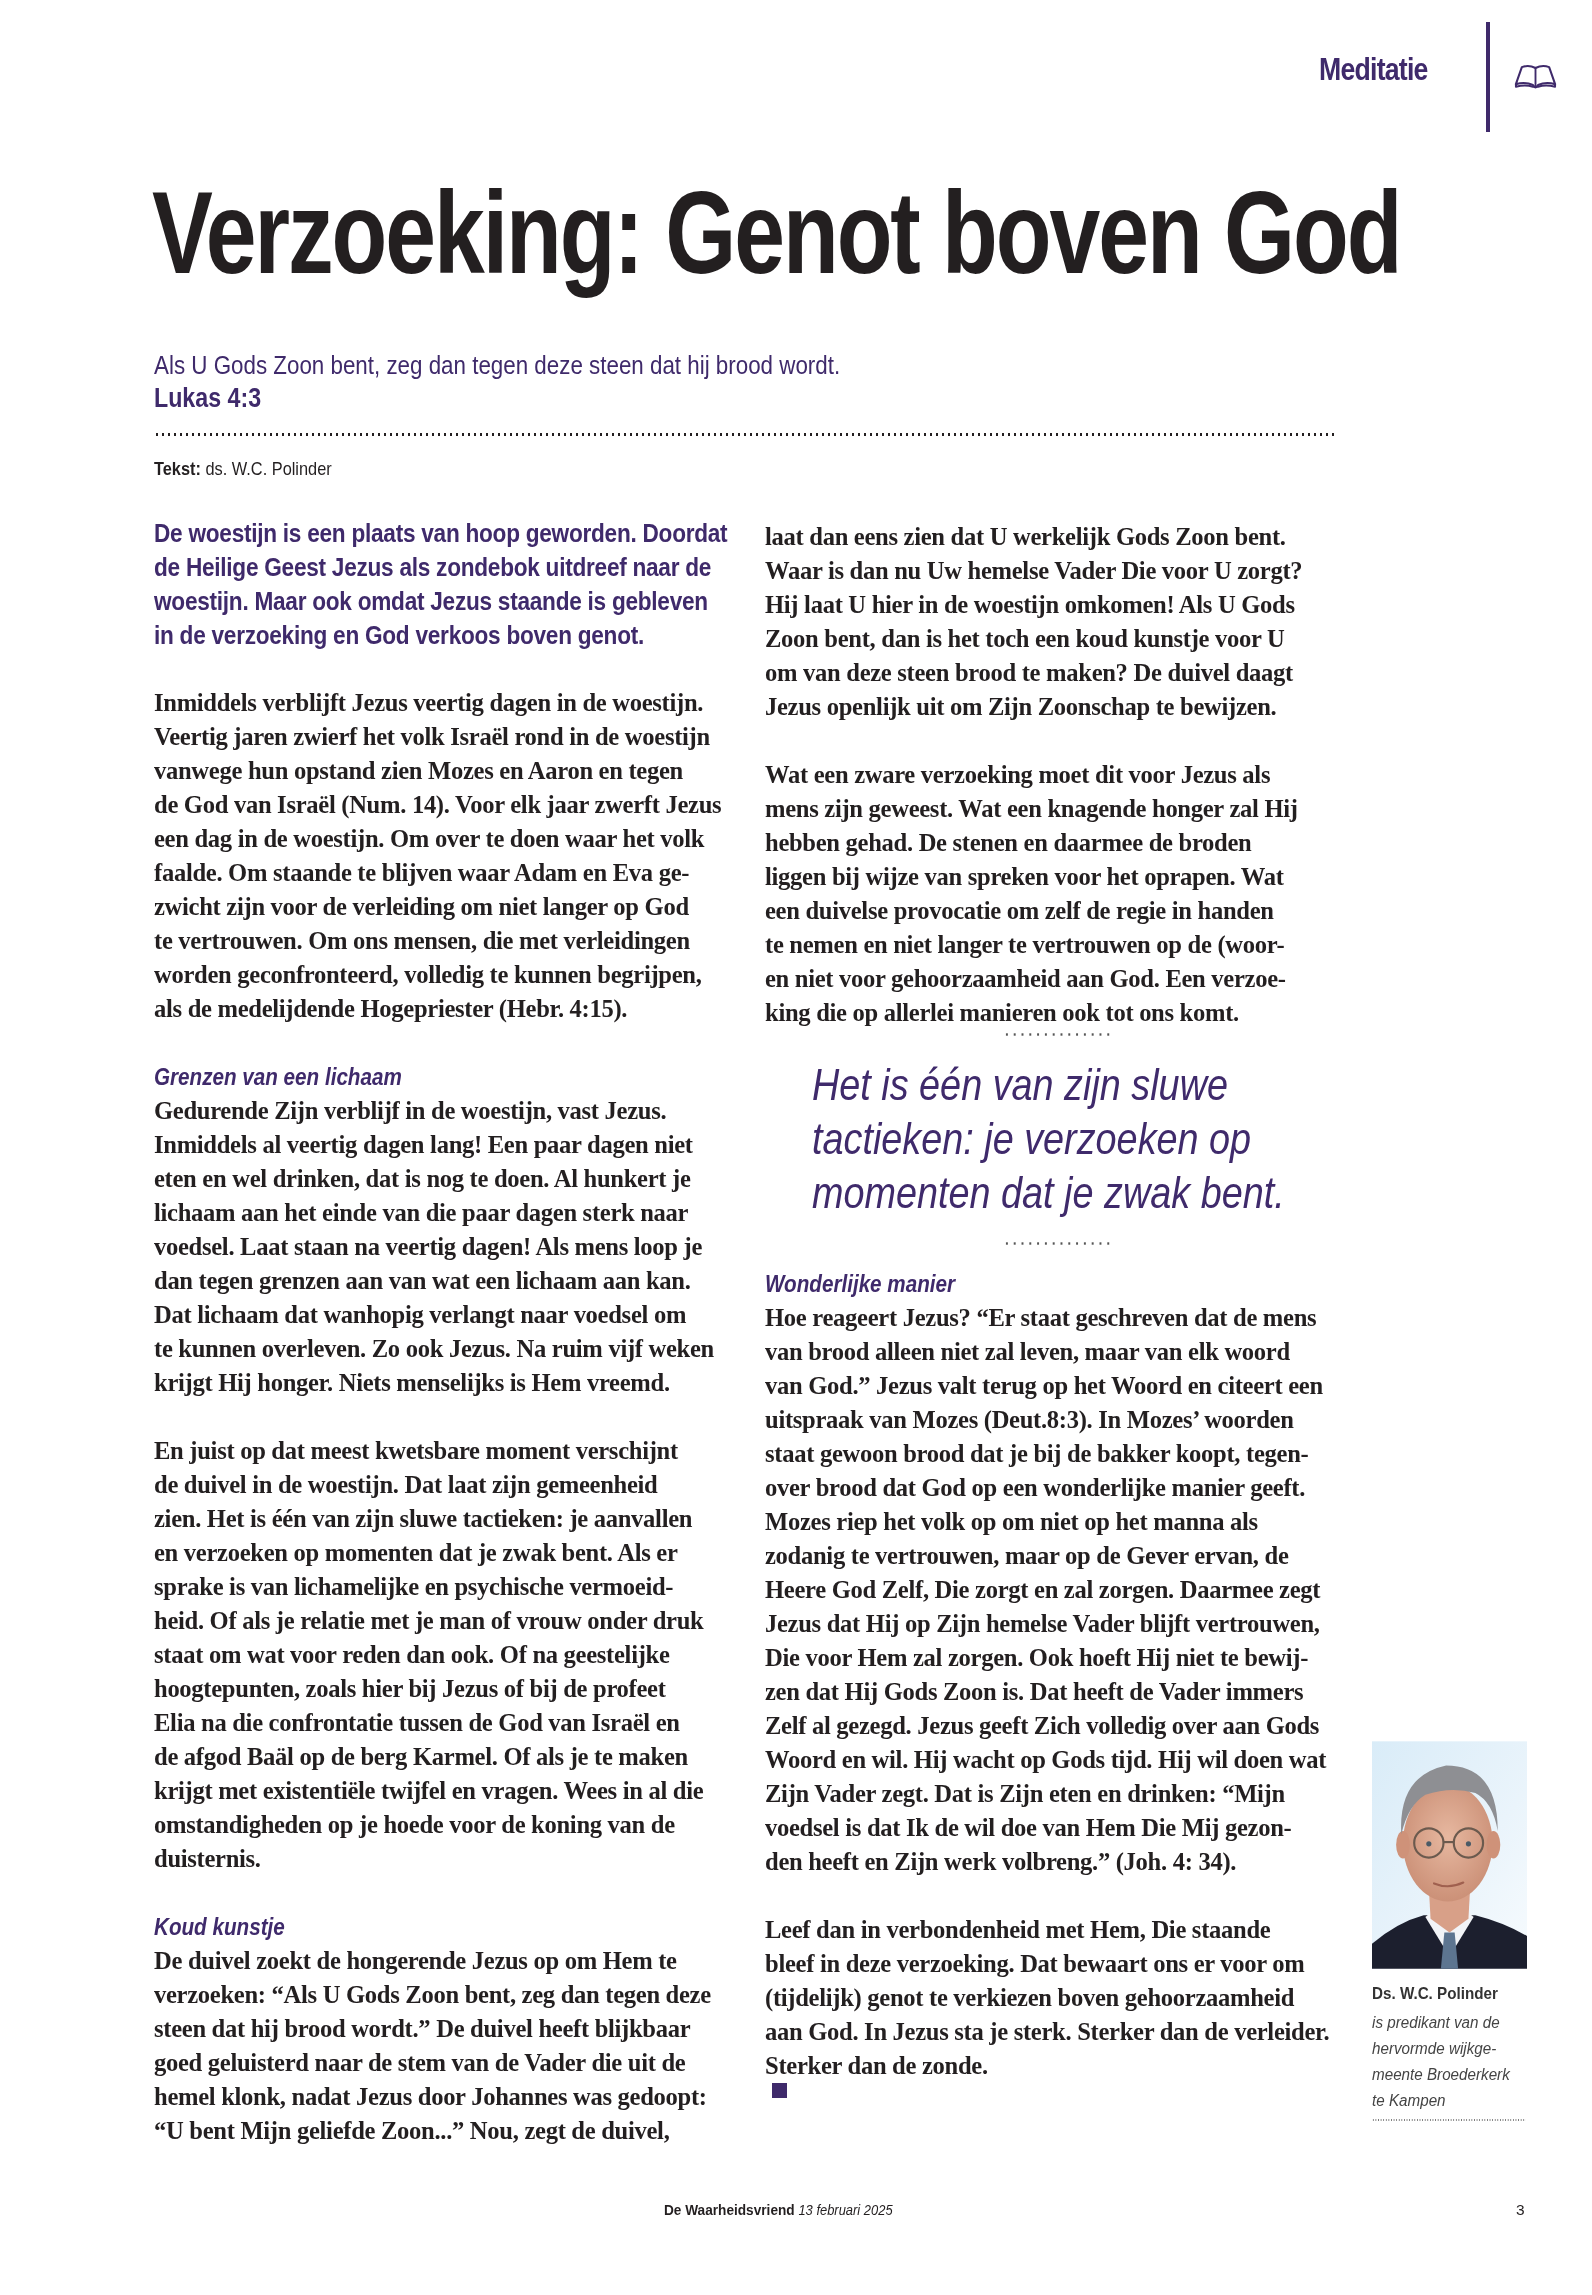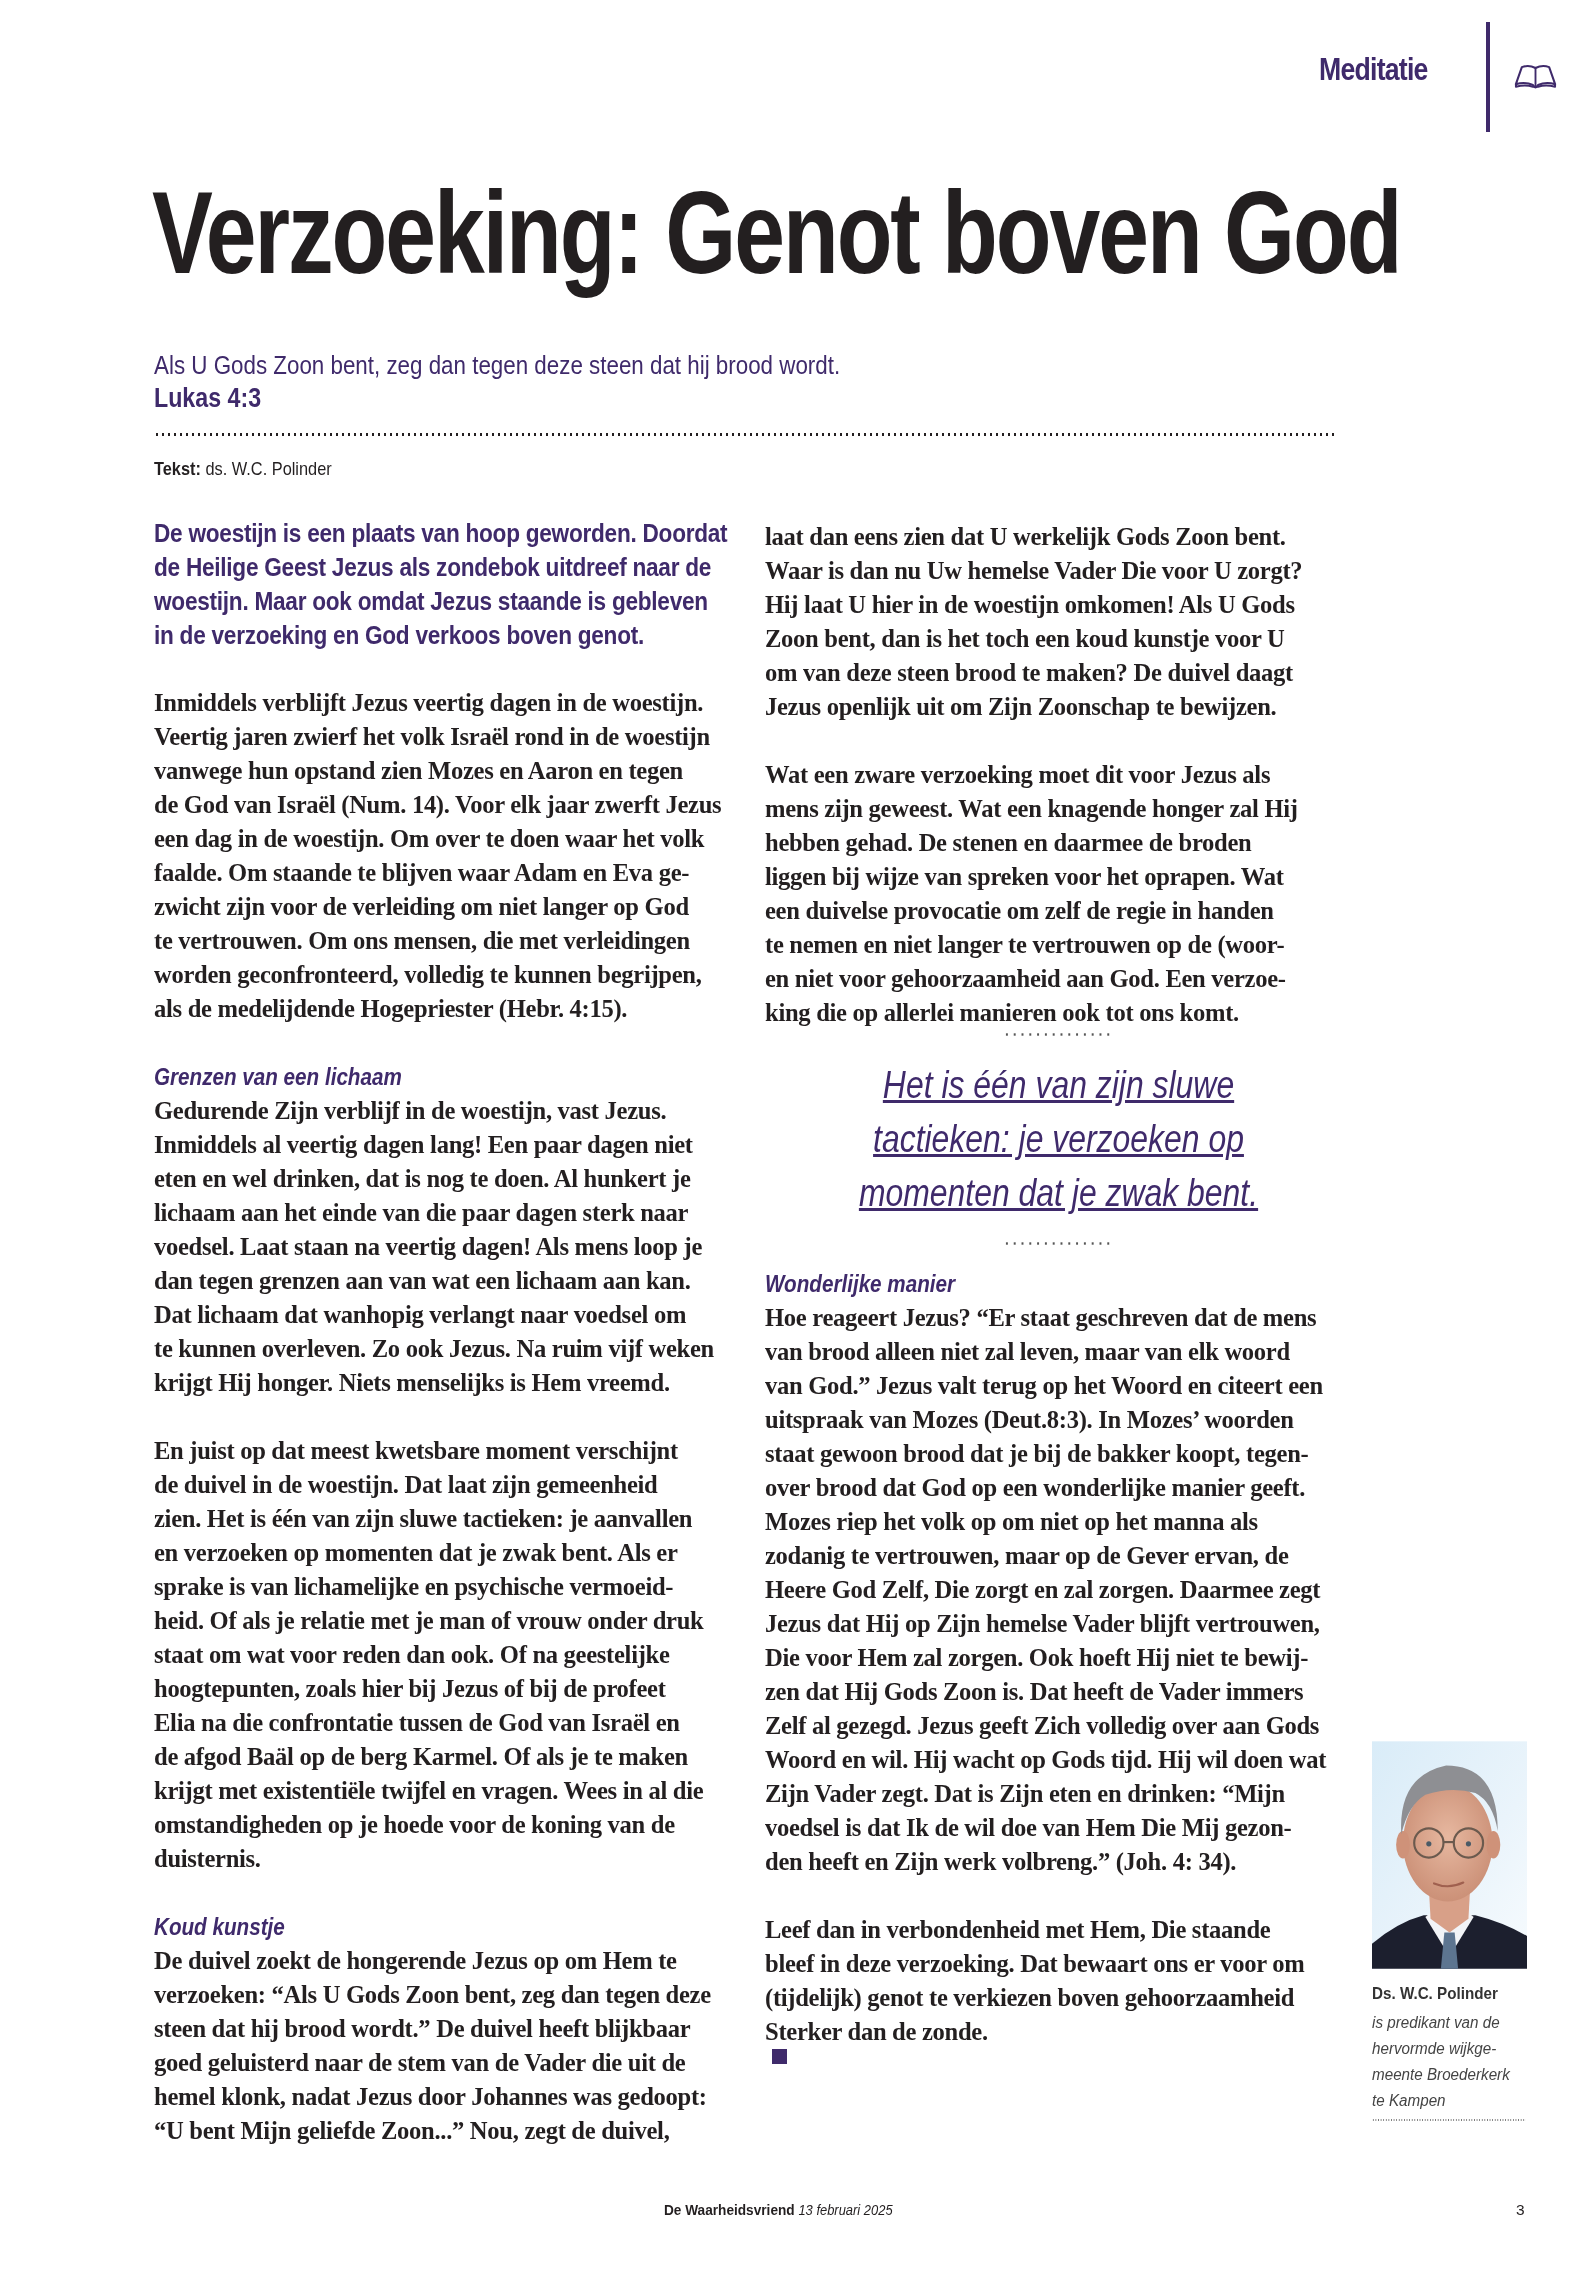--- a/index.html
+++ b/index.html
@@ -44,22 +44,22 @@
   .para { margin: 0 0 34px 0; font-size: 24.6px; line-height: 34px; font-weight: bold; }
   .para span { display: block; white-space: nowrap; letter-spacing: -0.3px; }
 
   .subhead { font-family: "Liberation Sans", sans-serif; font-weight: bold; font-style: italic;
     font-size: 24px; color: #3f2a6b; line-height: 34px; transform: scaleX(0.86); transform-origin: left top;
     white-space: nowrap; margin: 0; height: 34px; }
 
   .pull-dots { width: 112px; height: 2.6px; margin: 0 auto;
     background-image: radial-gradient(circle, #555 0.9px, transparent 1.2px);
     background-size: 7.8px 2.6px; background-repeat: repeat-x; }
-  .pullquote { text-align: center; font-family: "Liberation Sans", sans-serif; font-style: italic;
-    font-size: 38px; color: #3f2a6b; line-height: 54px; margin: 22.4px 0 22.4px 0; text-decoration: underline; }
+  .pullquote { font-family: "Liberation Sans", sans-serif; font-style: italic;
+    font-size: 45px; color: #3f2a6b; line-height: 54px; margin: 22.4px 0 22.4px 0; }
   .pullquote span { display: block; white-space: nowrap; transform: scaleX(0.84); }
 
   .end-mark { display: inline-block; width: 14.7px; height: 14.7px; background: #3f2a6b; margin-left: 7px; vertical-align: 0px; }
 
   
   .author-photo { left: 1372px; top: 1741px; width: 155px; height: 228px; overflow: hidden; }
   .author-name { left: 1372px; top: 1983px; font-family: "Liberation Sans", sans-serif; font-weight: bold;
     font-size: 17.3px; color: #333; transform: scaleX(0.88); transform-origin: left top; white-space: nowrap; }
   .author-bio { left: 1372px; top: 2009px; font-family: "Liberation Sans", sans-serif; font-style: italic;
     font-size: 17.3px; color: #444; line-height: 26px; transform: scaleX(0.88); transform-origin: left top; }
@@ -205,20 +205,21 @@
     <span>Woord en wil. Hij wacht op Gods tijd. Hij wil doen wat</span>
     <span>Zijn Vader zegt. Dat is Zijn eten en drinken: “Mijn</span>
     <span>voedsel is dat Ik de wil doe van Hem Die Mij gezon-</span>
     <span>den heeft en Zijn werk volbreng.” (Joh. 4: 34).</span>
   </div>
 
   <div class="para">
     <span>Leef dan in verbondenheid met Hem, Die staande</span>
     <span>bleef in deze verzoeking. Dat bewaart ons er voor om</span>
     <span>(tijdelijk) genot te verkiezen boven gehoorzaamheid</span>
+    <span>aan God. In Jezus sta je sterk. Sterker dan de verleider.</span>
     <span><span style="display:inline">Sterker dan de zonde.</span><span class="end-mark"></span></span>
   </div>
 </div>
 
 <div class="abs author-photo">
   <svg width="155" height="228" viewBox="0 0 180 264">
     <defs>
       <linearGradient id="bg" x1="0" y1="0" x2="1" y2="1">
         <stop offset="0" stop-color="#d9ecf8"></stop>
         <stop offset="0.6" stop-color="#eaf4fb"></stop>

